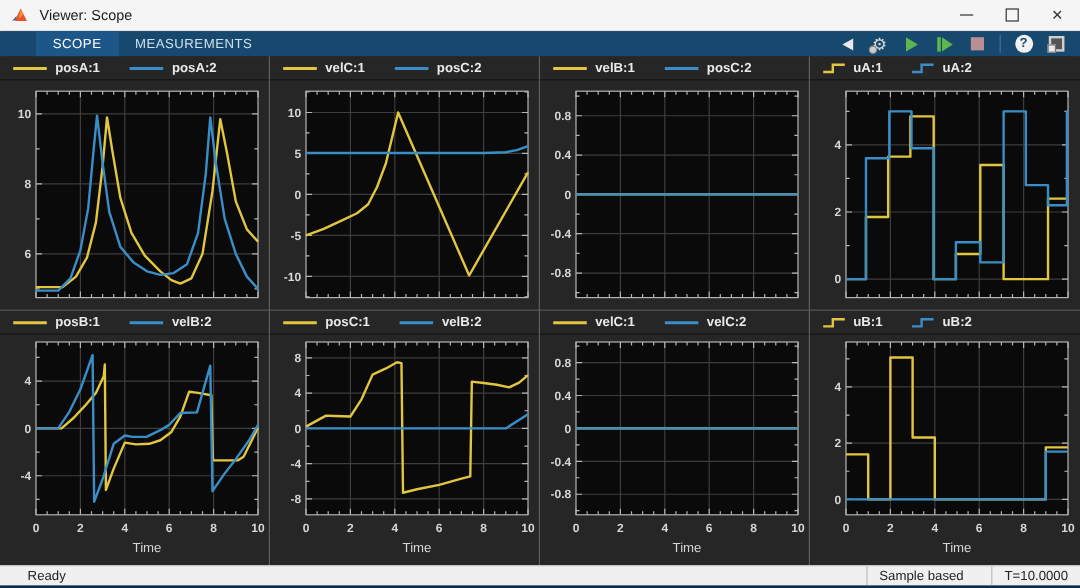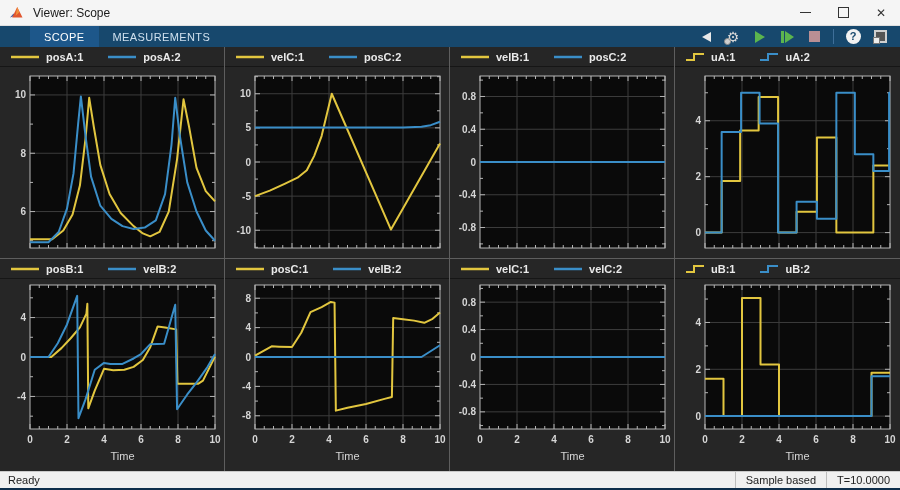--- a/index.html
+++ b/index.html
@@ -48,24 +48,24 @@
   .panel{box-sizing:border-box;background:#262626;border-right:1px solid #5e5e5e;border-bottom:1px solid #5e5e5e;overflow:hidden;}
   .panel:nth-child(4n){border-right:none;text-align:right;}
   .panel:nth-child(n+5){border-bottom:none;}
   .legend{height:20px;display:flex;align-items:center;padding-left:10px;gap:24px;
     border-bottom:1px solid #161616;box-sizing:border-box;}
   .legend-item{display:flex;align-items:center;gap:6px;}
   .legend-label{font-size:11px;font-weight:bold;color:#eaeaea;}
   svg.plot{display:block;}
   
   .statusbar{position:absolute;top:471px;left:0;width:900px;height:17px;background:#f0f0f0;
-    display:flex;align-items:center;font-size:11px;color:#222;box-sizing:border-box;border-top:1px solid #c9c9c9;}
+    display:flex;align-items:center;font-size:11px;color:#222;box-sizing:border-box;border-top:1px solid #c9c9c9;padding-left:15px;}
   .status-left{padding-left:8px;}
   .status-right{margin-left:auto;display:flex;height:100%;align-items:center;}
-  .status-cell{height:100%;display:flex;align-items:center;padding:0 10px;border-left:1px solid #bdbdbd;}
+  .status-cell{height:100%;display:flex;align-items:center;padding:0 10px;border-left:1px solid #bdbdbd;margin-left:13px;}
   .bottom-strip{position:absolute;top:488px;left:0;width:900px;height:2px;background:#0d2d4a;}
   .edge-artifact{position:absolute;top:3px;left:0;width:2px;height:36px;background:#cf3b2f;}
 </style>
 </head>
 <body>
 
 <div class="window">
 
   <div class="edge-artifact"></div>
 

